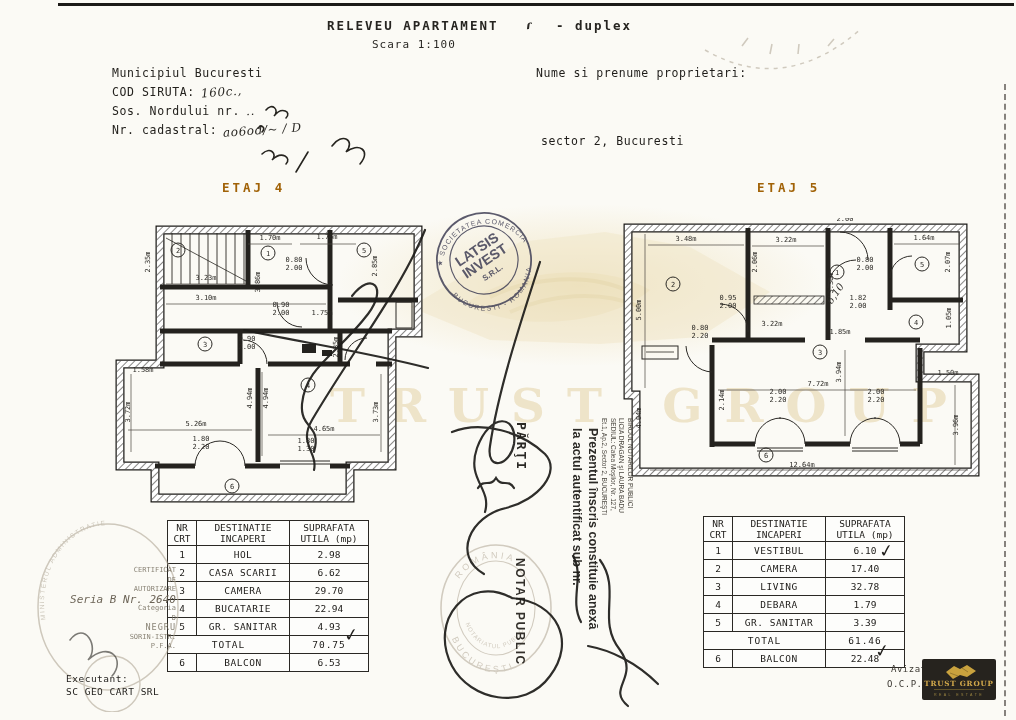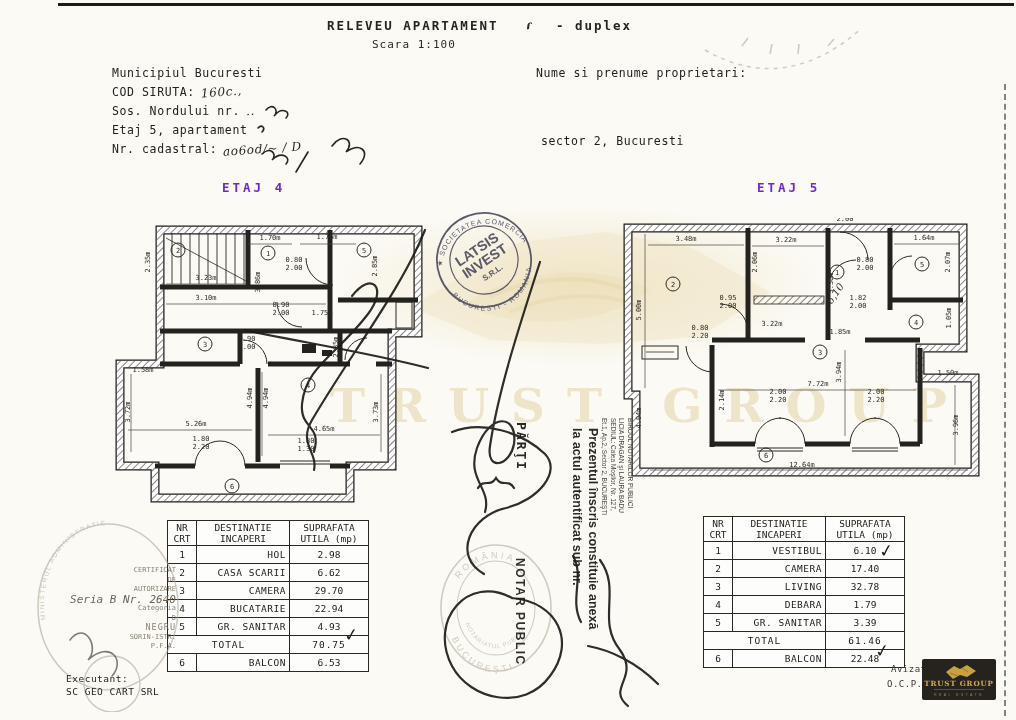--- a/index.html
+++ b/index.html
@@ -6,30 +6,30 @@
   body{width:1016px;height:720px;position:relative;overflow:hidden;
        background:#fbfaf5;font-family:"DejaVu Sans Mono",monospace;color:#1f1d1a;}
   .abs{position:absolute;}
   
   .title-row{left:327px;top:18px;font-size:12.5px;letter-spacing:2px;font-weight:bold;color:#262420;display:flex;gap:22px;white-space:nowrap;}
   .scara{left:372px;top:38px;font-size:11px;letter-spacing:1px;color:#2a2824;}
   .hblock{left:112px;top:64px;font-size:11.5px;line-height:19px;letter-spacing:.6px;color:#24221e;}
   .hline .hand, .hand{font-family:"DejaVu Serif",serif;font-style:italic;display:inline-block;transform:rotate(-4deg);font-size:12px;color:#2b2925;margin-left:6px;}
   .owner{left:536px;top:66px;font-size:11.5px;letter-spacing:.6px;}
   .owner2{left:541px;top:134px;font-size:11.5px;letter-spacing:.6px;}
-  .etaj-label{font-size:12.5px;font-weight:bold;letter-spacing:3px;color:#6d28d9;}
+  .etaj-label{font-size:12.5px;font-weight:bold;letter-spacing:3px;color:#a16207;}
   
   svg.plan{position:absolute;}
   svg.plan text{font-family:"DejaVu Sans Mono",monospace;font-size:7px;fill:#2b2925;text-anchor:middle;}
   
   table.areas{position:absolute;border-collapse:collapse;font-size:9.5px;color:#1d1b18;background:rgba(255,255,255,.6);}
   table.areas th,table.areas td{border:1.4px solid #2a2824;padding:1px 3px;height:15px;}
   table.areas th{font-weight:normal;text-align:center;line-height:11px;margin-left:28px;}
   td.c0{text-align:center;width:22px;}
-  td.c1{text-align:right;width:86px;letter-spacing:.5px;}
+  td.c1{text-align:center;width:86px;letter-spacing:.5px;}
   td.c2{text-align:center;width:72px;}
   tr.total td{letter-spacing:1px;}
   .check{position:absolute;font-size:20px;font-weight:bold;color:#23211e;transform:rotate(-8deg);}
   
   .vtext{position:absolute;transform-origin:0 0;transform:rotate(90deg);white-space:nowrap;}
   .annex{font-family:"Liberation Sans",sans-serif;font-size:12.5px;font-weight:bold;color:#2c2a26;line-height:16px;}
   .office{font-family:"Liberation Sans",sans-serif;font-size:6.5px;color:#4a463f;line-height:8.5px;}
   .parti{font-size:13px;font-weight:bold;letter-spacing:2px;color:#2a2824;}
   .notarp{font-family:"Liberation Sans",sans-serif;font-size:12px;font-weight:bold;letter-spacing:1.5px;color:#33302b;}
   
@@ -69,21 +69,20 @@
 <div class="abs title-row">
   <span>RELEVEU APARTAMENT</span>
   <span class="hand">ɾ</span>
   <span>- duplex</span>
 </div>
 <div class="abs scara">Scara 1:100</div>
 <div class="abs hblock">
     <div class="hline"><span>Municipiul Bucuresti</span></div>
     <div class="hline"><span>COD SIRUTA:</span><span class="hand">160c.,</span></div>
     <div class="hline"><span>Sos. Nordului nr.</span><span class="hand">..</span></div>
-    <div class="hline"><span>Etaj 5, apartament</span></div>
     <div class="hline"><span>Nr. cadastral:</span><span class="hand">ao6od/~  / D</span></div>
   </div>
 <div class="abs owner">Nume si prenume proprietari:</div>
 <div class="abs owner2">sector 2, Bucuresti</div>
 
 <div class="abs etaj-label" style="left:222px;top:180px">ETAJ 4</div>
 <div class="abs etaj-label" style="left:757px;top:180px">ETAJ 5</div>
 
 <svg class="plan" style="left:112px;top:218px" width="322" height="294" viewBox="112 218 322 294">
   <defs>

